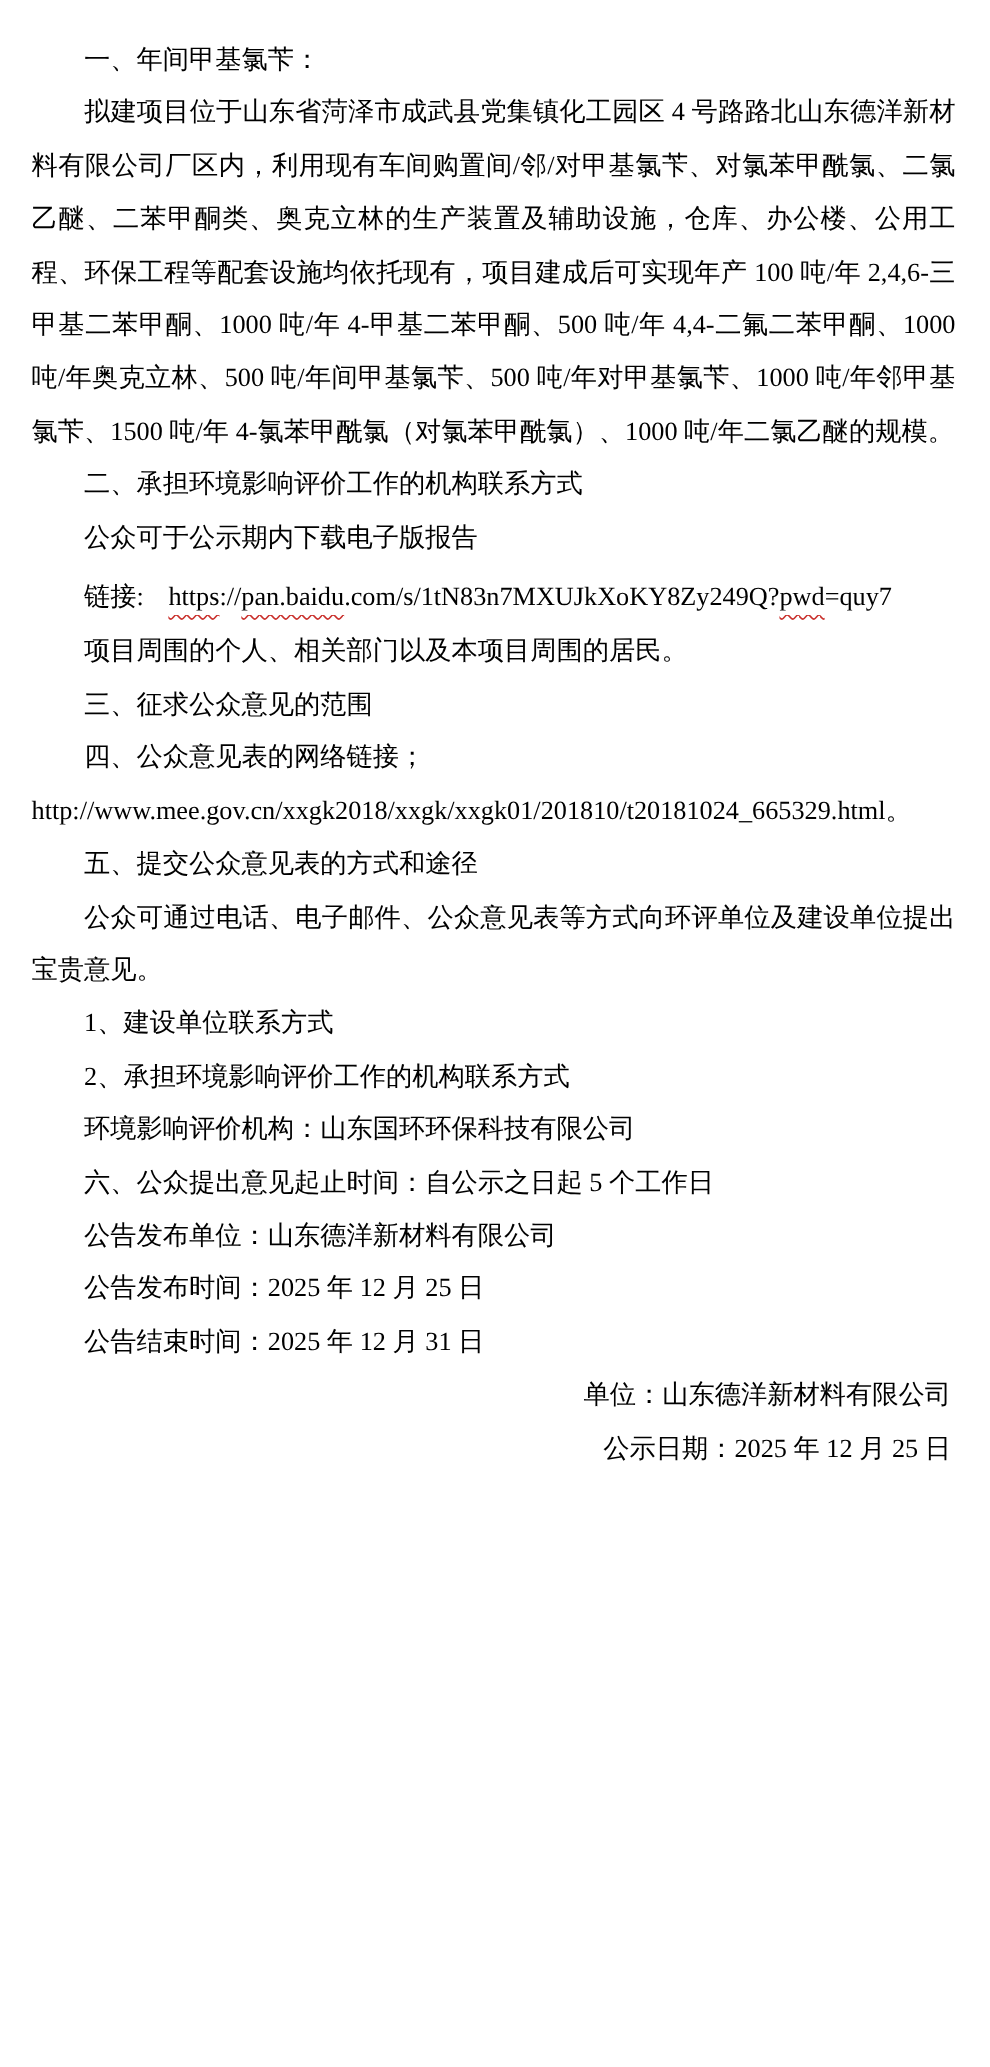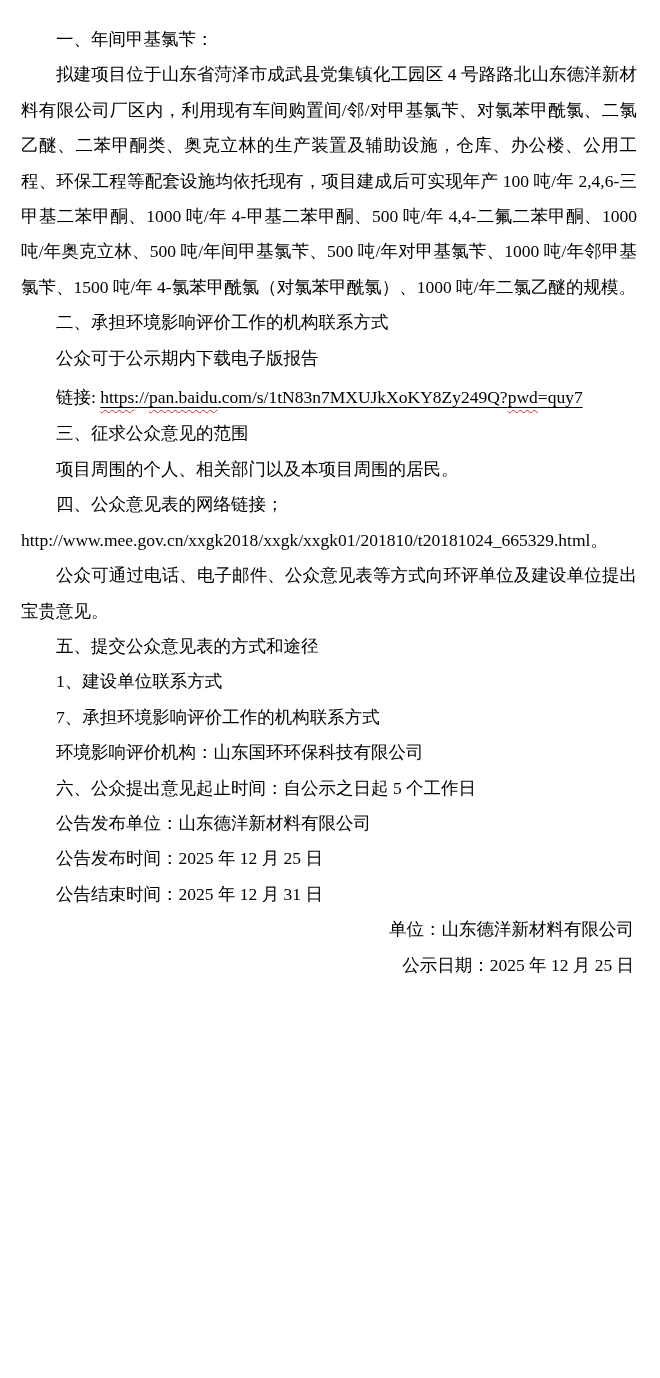--- a/index.html
+++ b/index.html
@@ -27,23 +27,23 @@
   .indent { text-indent: 2em; }
   .spread {
     text-indent: 2em;
     text-align: justify;
     text-align-last: justify;
     text-justify: inter-character;
     margin-top: 4px;
   }
   .link-line { margin-top: 4px; margin-bottom: 1px; }
   .url {
-    text-decoration: underline;
     text-decoration-thickness: 1px;
     text-underline-offset: 4px;
+    margin-left: 12px;
   }
   .url .sq {
     text-decoration: underline wavy #c9302c;
     text-decoration-thickness: 1px;
     text-underline-offset: 6px;
   }
   .right {
     text-align: center;
     text-align-last: right;
     padding-right: 3px;
@@ -56,32 +56,32 @@
 
   <p class="indent">一、年间甲基氯苄：</p>
   <p class="indent">拟建项目位于山东省菏泽市成武县党集镇化工园区 4 号路路北山东德洋新材料有限公司厂区内，利用现有车间购置间/邻/对甲基氯苄、对氯苯甲酰氯、二氯乙醚、二苯甲酮类、奥克立林的生产装置及辅助设施，仓库、办公楼、公用工程、环保工程等配套设施均依托现有，项目建成后可实现年产 100 吨/年 2,4,6-三甲基二苯甲酮、1000 吨/年 4-甲基二苯甲酮、500 吨/年 4,4-二氟二苯甲酮、1000 吨/年奥克立林、500 吨/年间甲基氯苄、500 吨/年对甲基氯苄、1000 吨/年邻甲基氯苄、1500 吨/年 4-氯苯甲酰氯（对氯苯甲酰氯）、1000 吨/年二氯乙醚的规模。</p>
 
   <p class="indent">二、承担环境影响评价工作的机构联系方式</p>
   <p class="indent">公众可于公示期内下载电子版报告</p>
 
   <p class="indent link-line"><span>链接: </span><span class="url"><span class="sq">https</span><span>://</span><span class="sq">pan.baidu</span><span>.com/s/1tN83n7MXUJkXoKY8Zy249Q?</span><span class="sq">pwd</span><span>=quy7</span></span></p>
 
 
+  <p class="indent">项目周围的个人、相关部门以及本项目周围的居民。</p>
   <p class="indent">三、征求公众意见的范围</p>
-  <p class="indent">项目周围的个人、相关部门以及本项目周围的居民。</p>
 
   <p class="indent">四、公众意见表的网络链接；</p>
   <p>http://www.mee.gov.cn/xxgk2018/xxgk/xxgk01/201810/t20181024_665329.html。</p>
 
+  <p class="indent">五、提交公众意见表的方式和途径</p>
   <p class="indent">公众可通过电话、电子邮件、公众意见表等方式向环评单位及建设单位提出宝贵意见。</p>
-  <p class="indent">五、提交公众意见表的方式和途径</p>
 
   <p class="indent">1、建设单位联系方式</p>
 
-  <p class="indent">7、承担环境影响评价工作的机构联系方式</p>
+  <p class="indent">2、承担环境影响评价工作的机构联系方式</p>
   <p class="indent">环境影响评价机构：山东国环环保科技有限公司</p>
 
   <p class="indent">六、公众提出意见起止时间：自公示之日起 5 个工作日</p>
   <p class="indent">公告发布单位：山东德洋新材料有限公司</p>
   <p class="indent">公告发布时间：2025 年 12 月 25 日</p>
   <p class="indent">公告结束时间：2025 年 12 月 31 日</p>
 
   <p class="right">单位：山东德洋新材料有限公司</p>
   <p class="right">公示日期：2025 年 12 月 25 日</p>
 </div>

